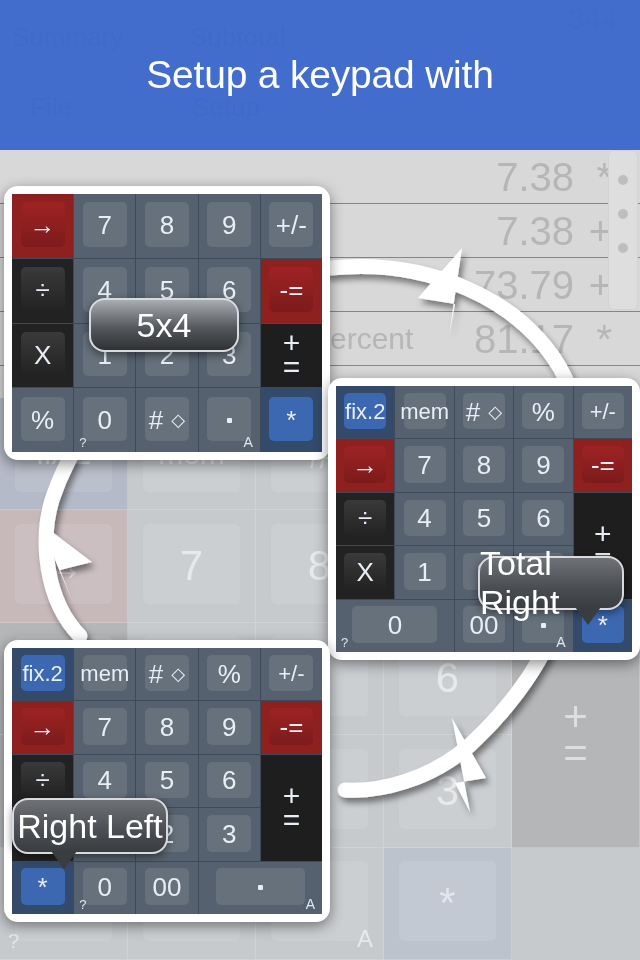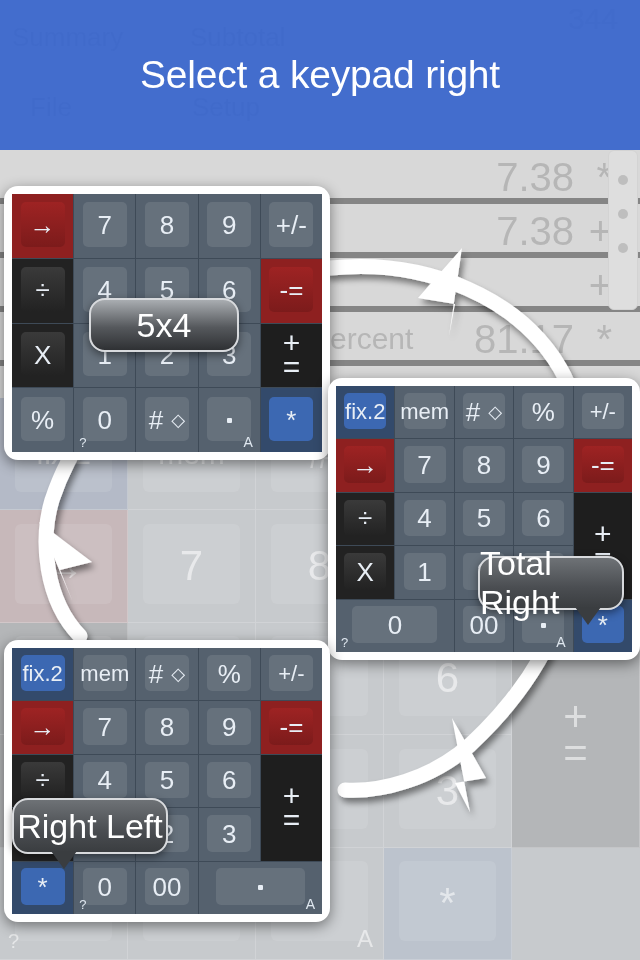--- a/index.html
+++ b/index.html
@@ -31,21 +31,21 @@
     background:rgba(255,255,255,0.16); border-radius:8px;
   }
 
   .bg-counter{
     position:absolute; right:22px; top:2px; font-size:30px; color:#b9b9b9;
   }
 
   
   .tape{ position:absolute; left:0; top:150px; width:640px; height:250px; }
   .tape-row{
-    position:relative; height:54px; border-bottom:6px solid #404040;
+    position:relative; height:54px; border-bottom:1px solid #404040;
     color:#9a9a9a; font-size:40px; line-height:54px;
   }
   .tape-row .num{ position:absolute; right:66px; }
   .tape-row .op{ position:absolute; right:28px; }
   .tape-row .lbl{ position:absolute; left:300px; font-size:30px; color:#9a9a9a; }
   .tape-scroll{
     position:absolute; right:2px; top:0; width:30px; height:160px;
     background:#e3e3e3; border:1px solid #cfcfcf; border-radius:6px;
   }
   .tape-scroll i{
@@ -182,20 +182,21 @@
   <div class="tape">
     <div class="tape-row">
       <span class="num">7.38</span>
       <span class="op">*</span>
     </div>
     <div class="tape-row">
       <span class="num">7.38</span>
       <span class="op">+</span>
     </div>
     <div class="tape-row">
+      <span class="num">73.79</span>
       <span class="op">+</span>
     </div>
     <div class="tape-row">
       <span class="lbl">-Percent</span>
       <span class="num">81.17</span>
       <span class="op">*</span>
     </div>
     <div class="tape-row dim">
       <span class="num">81.17</span>
     </div>
@@ -305,21 +306,21 @@
     <div class="bg-key blue">
         <span class="inner"></span>
         <span>*</span>
       </div>
   </div>
 
   <div class="bg-scrim"></div>
 </div>
 
 <div id="banner">
-  <div class="line">Select a keypad right</div>
+  <div class="line">Setup a keypad with</div>
 </div>
 
 <svg id="arrows" width="640" height="960" viewBox="0 0 640 960">
   <defs>
     <filter id="ds" x="-30%" y="-30%" width="180%" height="180%">
       <feDropShadow dx="3" dy="5" stdDeviation="3" flood-color="#000" flood-opacity="0.45"></feDropShadow>
     </filter>
   </defs>
 
   <g filter="url(#ds)">

